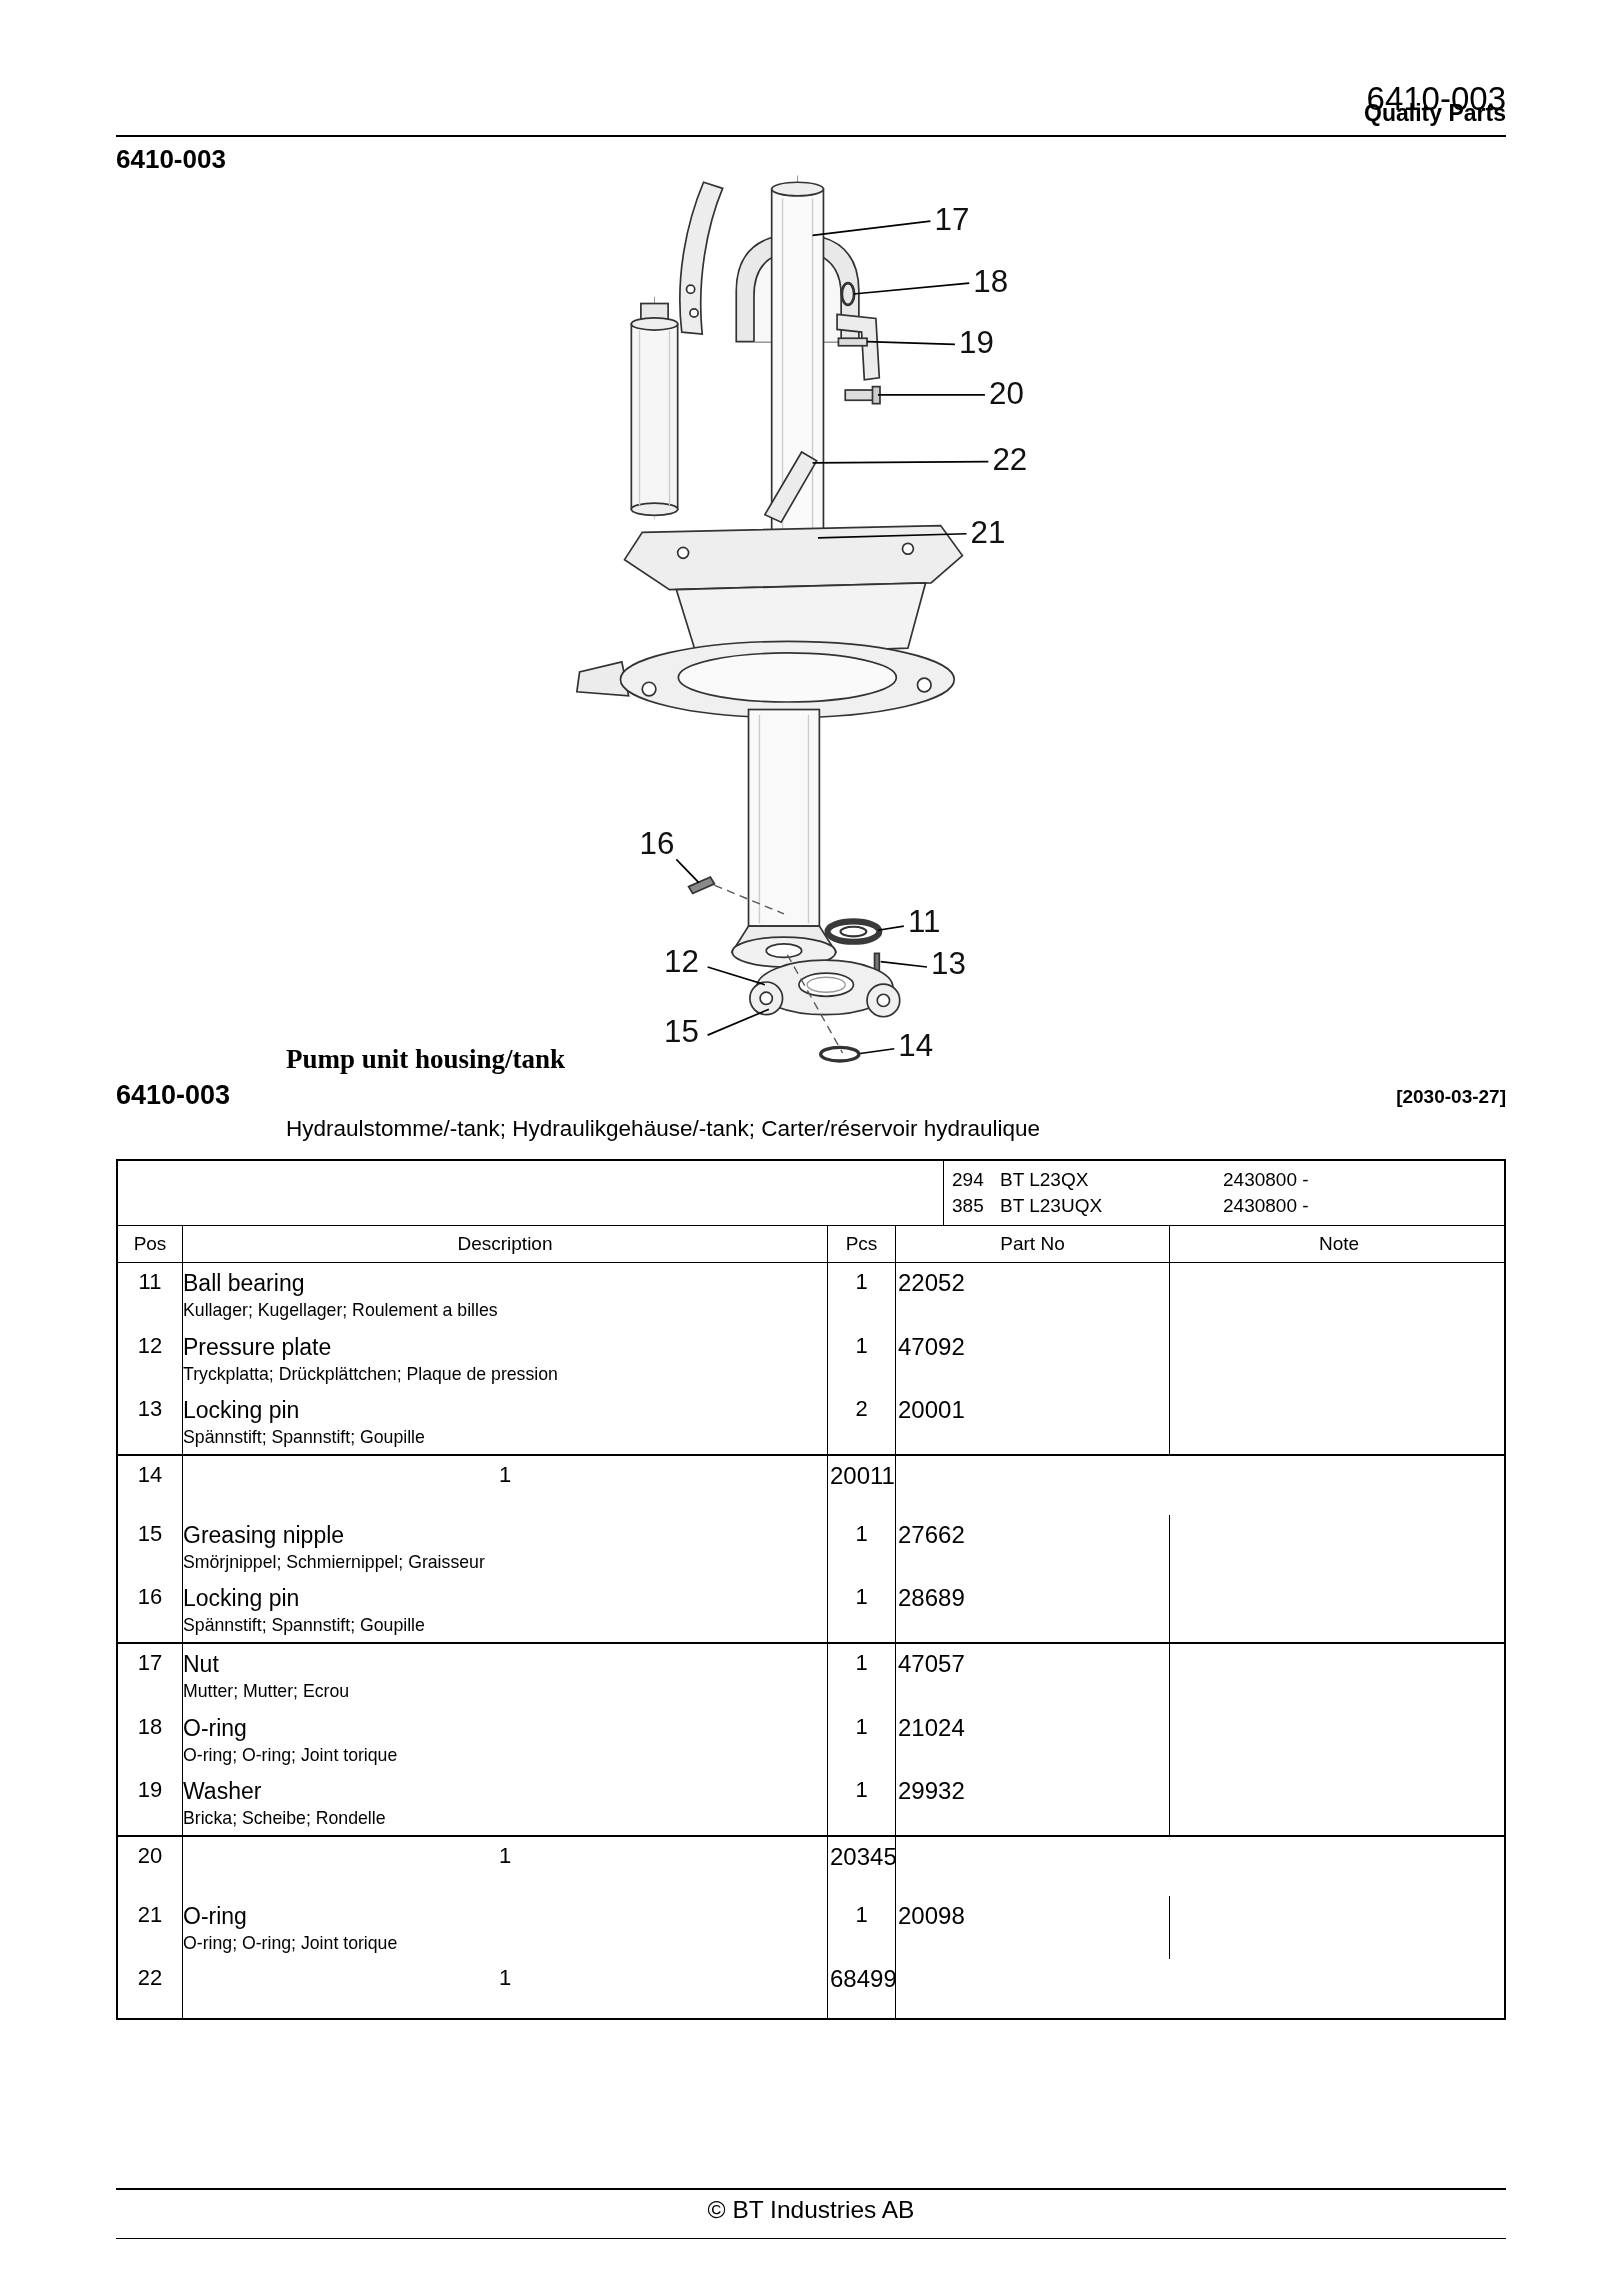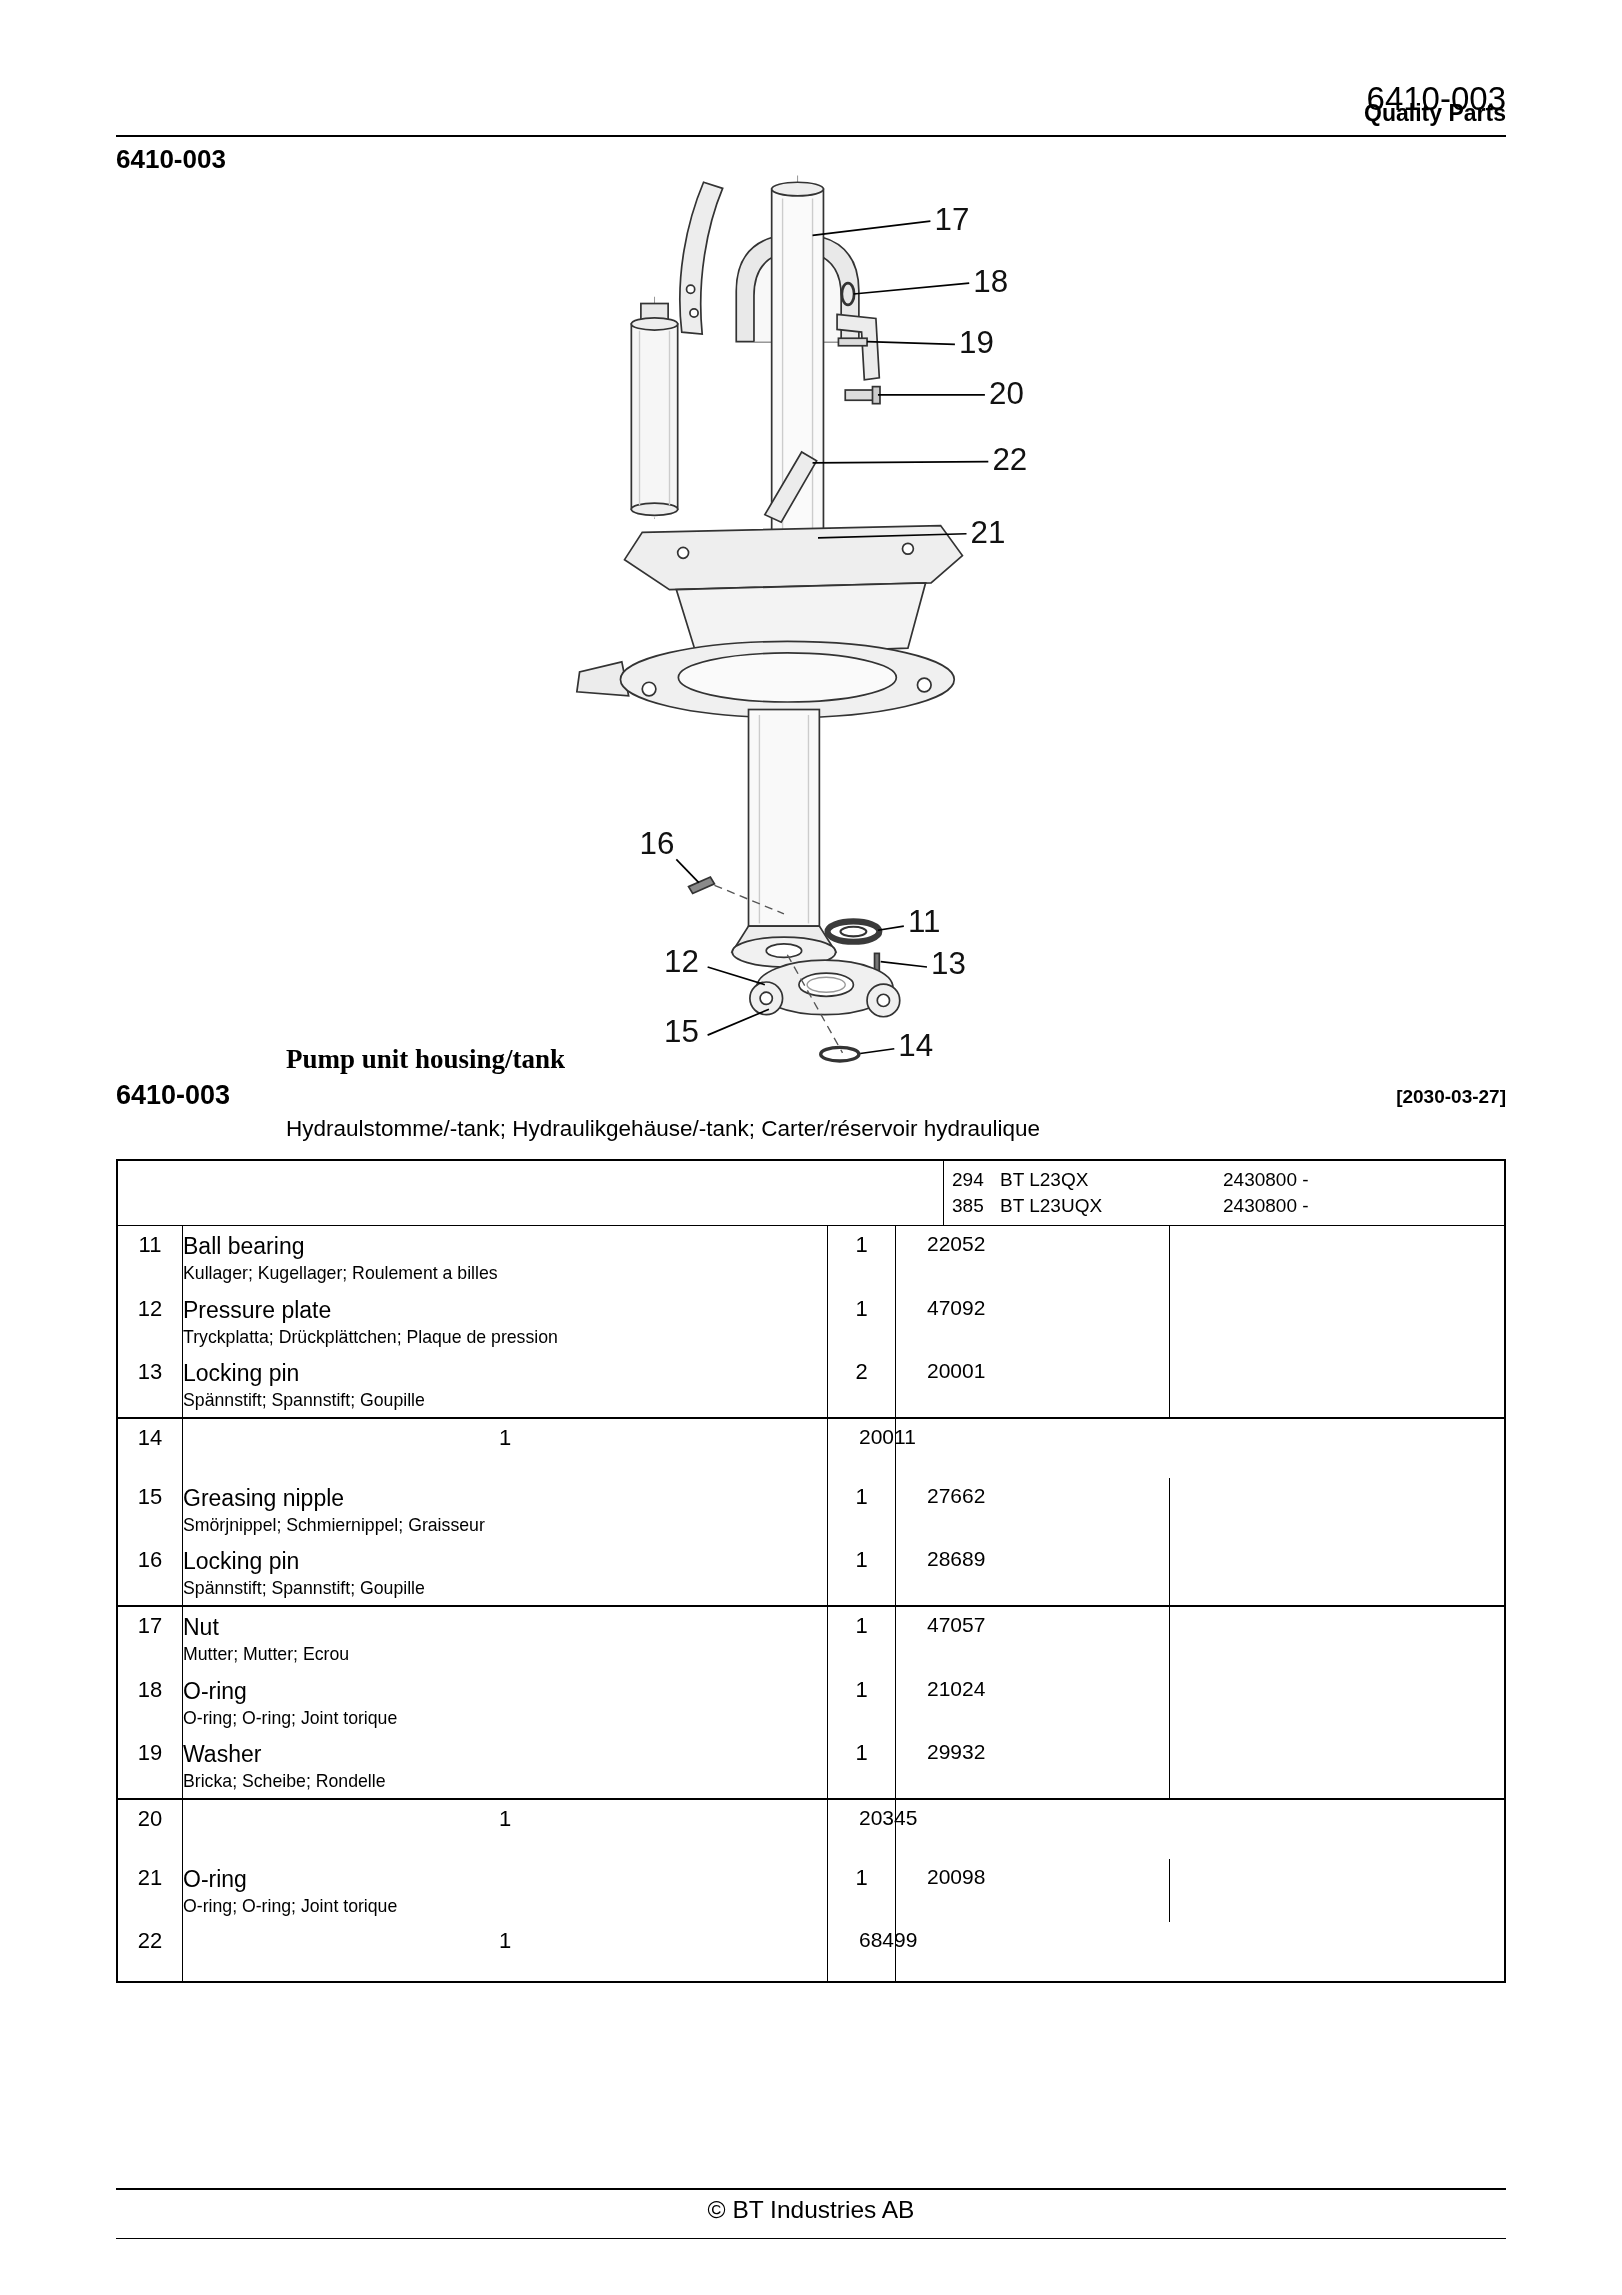--- a/index.html
+++ b/index.html
@@ -41,21 +41,21 @@
   .trow{display:grid;grid-template-columns:64px 645px 68px 274px 339px;min-height:59px;}
   .trow.group-start{border-top:2px solid #000;}
   .trow > div{box-sizing:border-box;}
   .trow > div + div{border-left:1.4px solid #000;}
   .cell{padding-top:6.1px;}
   .cell.pos{text-align:center;font-size:22px;}
   .cell.desc{padding-bottom:5.5px;}
   .desc-main{font-size:23px;line-height:29px;}
   .desc-sub{font-size:17.7px;line-height:22px;margin-top:1px;}
   .cell.pcs{text-align:center;font-size:22px;}
-  .cell.part{padding-left:31px;font-size:21px;}
+  .cell.part{padding-left:2px;font-size:24px;}
   .cell.note{font-size:20.4px;padding-left:12.3px;}
 
   
   .footer-line1{position:absolute;left:116px;top:2188px;width:1390px;height:2px;background:#000;}
   .footer-text{position:absolute;left:116px;top:2196px;width:1390px;text-align:center;font-size:24.5px;}
   .footer-line2{position:absolute;left:116px;top:2238px;width:1390px;height:1.4px;background:#000;}
 </style>
 </head>
 <body>
 
@@ -184,20 +184,27 @@
       <div class="band-content">
         <div class="band-row">
           <span class="b-code">294</span><span class="b-name">BT L23QX</span><span class="b-serial">2430800 -</span>
         </div>
         <div class="band-row">
           <span class="b-code">385</span><span class="b-name">BT L23UQX</span><span class="b-serial">2430800 -</span>
         </div>
       </div>
     </div>
 
+    <div class="thead">
+      <div>Pos</div>
+      <div>Description</div>
+      <div>Pcs</div>
+      <div>Part No</div>
+      <div>Note</div>
+    </div>
 
     <div class="trow">
       <div class="cell pos">11</div>
       <div class="cell desc">
         <div class="desc-main">Ball bearing</div>
         <div class="desc-sub">Kullager; Kugellager; Roulement a billes</div>
       </div>
       <div class="cell pcs">1</div>
       <div class="cell part">22052</div>
       <div class="cell note"></div>

